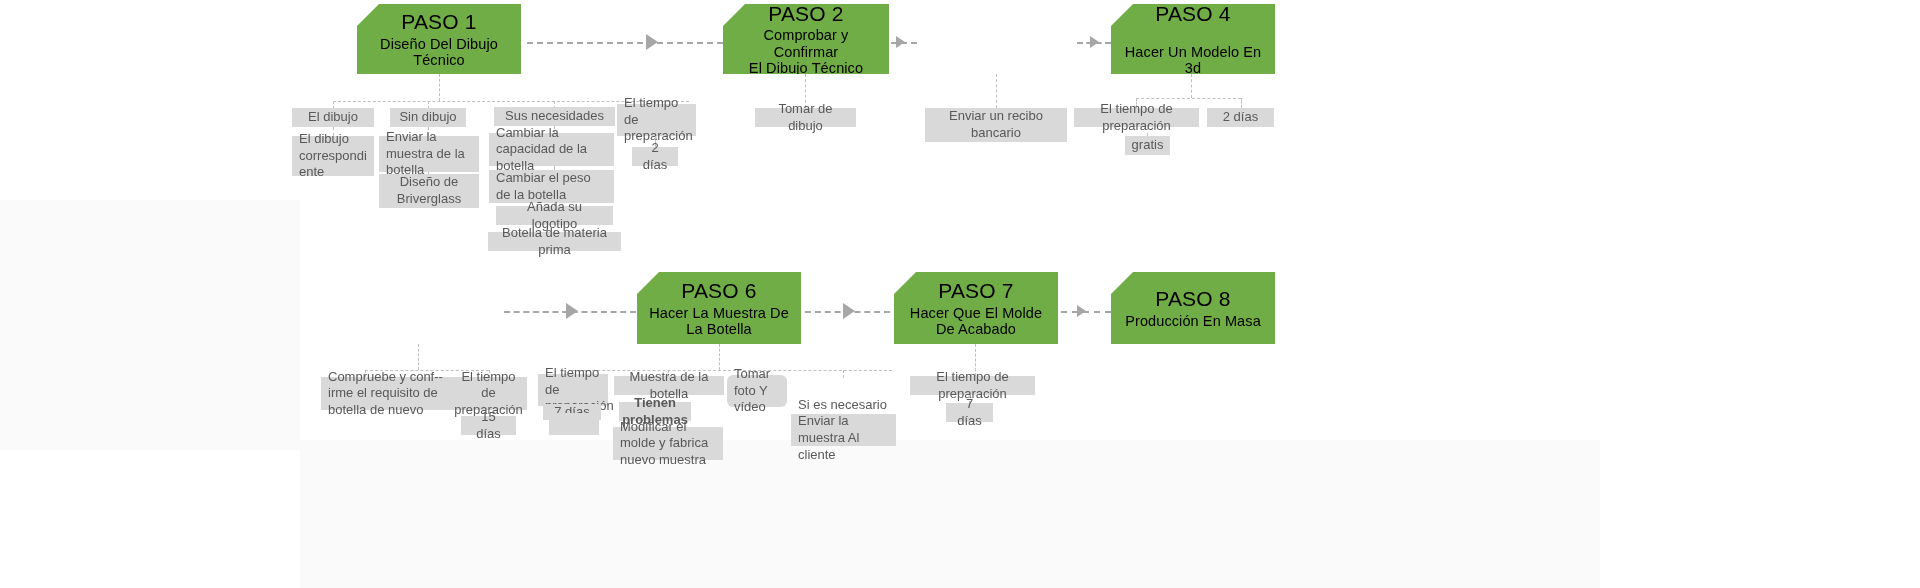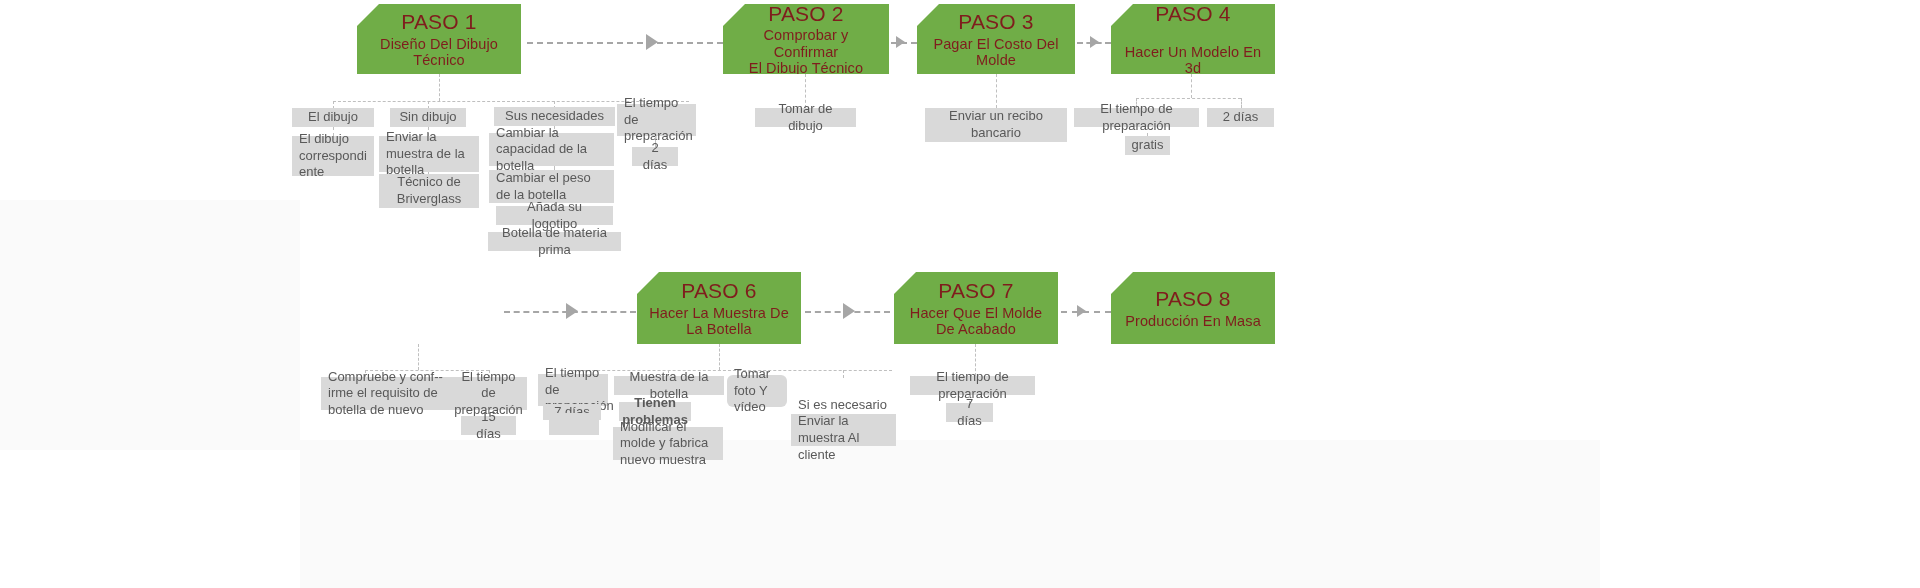--- a/index.html
+++ b/index.html
@@ -19,21 +19,21 @@
   
   .bg-wash {
     position: absolute;
     background: #fafafa;
   }
 
   
   .step {
     position: absolute;
     background: #70ad47;
-    color: #7f1d1d;
+    color: #000000;
     display: flex;
     flex-direction: column;
     align-items: center;
     justify-content: center;
     text-align: center;
     -webkit-clip-path: polygon(22px 0, 100% 0, 100% 100%, 0 100%, 0 22px);
     clip-path: polygon(22px 0, 100% 0, 100% 100%, 0 100%, 0 22px);
     padding: 4px 8px;
     line-height: 1.12;
   }
@@ -110,24 +110,20 @@
 
   <div class="step" style="left:723px; top:4px; width:166px; height:70px;">
     <div class="step-title">PASO 2</div>
     <div class="step-sub">Comprobar y Confirmar</div>
     <div class="step-sub">El Dibujo Técnico</div>
   </div>
 
   <div class="hline" style="left:891px; top:42px; width:26px;"></div>
   <div class="arrow sm" style="left:896px; top:36px;"></div>
 
-  <div class="step" style="left:917px; top:4px; width:158px; height:70px;">
-    <div class="step-title">PASO 3</div>
-    <div class="step-sub">Pagar El Costo Del Molde</div>
-  </div>
 
   <div class="hline" style="left:1077px; top:42px; width:34px;"></div>
   <div class="arrow sm" style="left:1090px; top:36px;"></div>
 
   <div class="step" style="left:1111px; top:4px; width:164px; height:70px;gap:17px;">
     <div class="step-title">PASO 4</div>
     <div class="step-sub">Hacer Un Modelo En 3d</div>
   </div>
 
   <div class="vline thin" style="left:439px; top:74px; height:27px;"></div>
@@ -138,21 +134,21 @@
   <div class="vline thin" style="left:655px; top:101px; height:8px;"></div>
 
   <div class="nodebox center" style="left:292px; top:108px; width:82px; height:19px;">El dibujo</div>
   <div class="vline thin" style="left:333px; top:127px; height:9px;"></div>
   <div class="nodebox left" style="left:292px; top:136px; width:82px; height:40px;">El dibujo correspondi ente</div>
 
   <div class="nodebox center" style="left:390px; top:108px; width:76px; height:19px;">Sin dibujo</div>
   <div class="vline thin" style="left:428px; top:127px; height:9px;"></div>
   <div class="nodebox left" style="left:379px; top:136px; width:100px; height:36px;">Enviar la muestra de la botella</div>
   <div class="vline thin" style="left:428px; top:172px; height:9px;"></div>
-  <div class="nodebox center" style="left:379px; top:174px; width:100px; height:34px;">Técnico de Briverglass</div>
+  <div class="nodebox center" style="left:379px; top:174px; width:100px; height:34px;">Diseño de Briverglass</div>
 
   <div class="nodebox center" style="left:494px; top:107px; width:121px; height:19px;">Sus necesidades</div>
   <div class="vline thin" style="left:554px; top:126px; height:8px;"></div>
   <div class="nodebox left" style="left:489px; top:133px; width:125px; height:33px;">Cambiar la capacidad de la botella</div>
   <div class="vline thin" style="left:554px; top:166px; height:5px;"></div>
   <div class="nodebox left" style="left:489px; top:170px; width:125px; height:33px;">Cambiar el peso de la botella</div>
   <div class="vline thin" style="left:554px; top:203px; height:4px;"></div>
   <div class="nodebox center" style="left:496px; top:206px; width:117px; height:19px;">Añada su logotipo</div>
   <div class="vline thin" style="left:554px; top:225px; height:8px;"></div>
   <div class="nodebox center" style="left:488px; top:232px; width:133px; height:19px;">Botella de materia prima</div>

